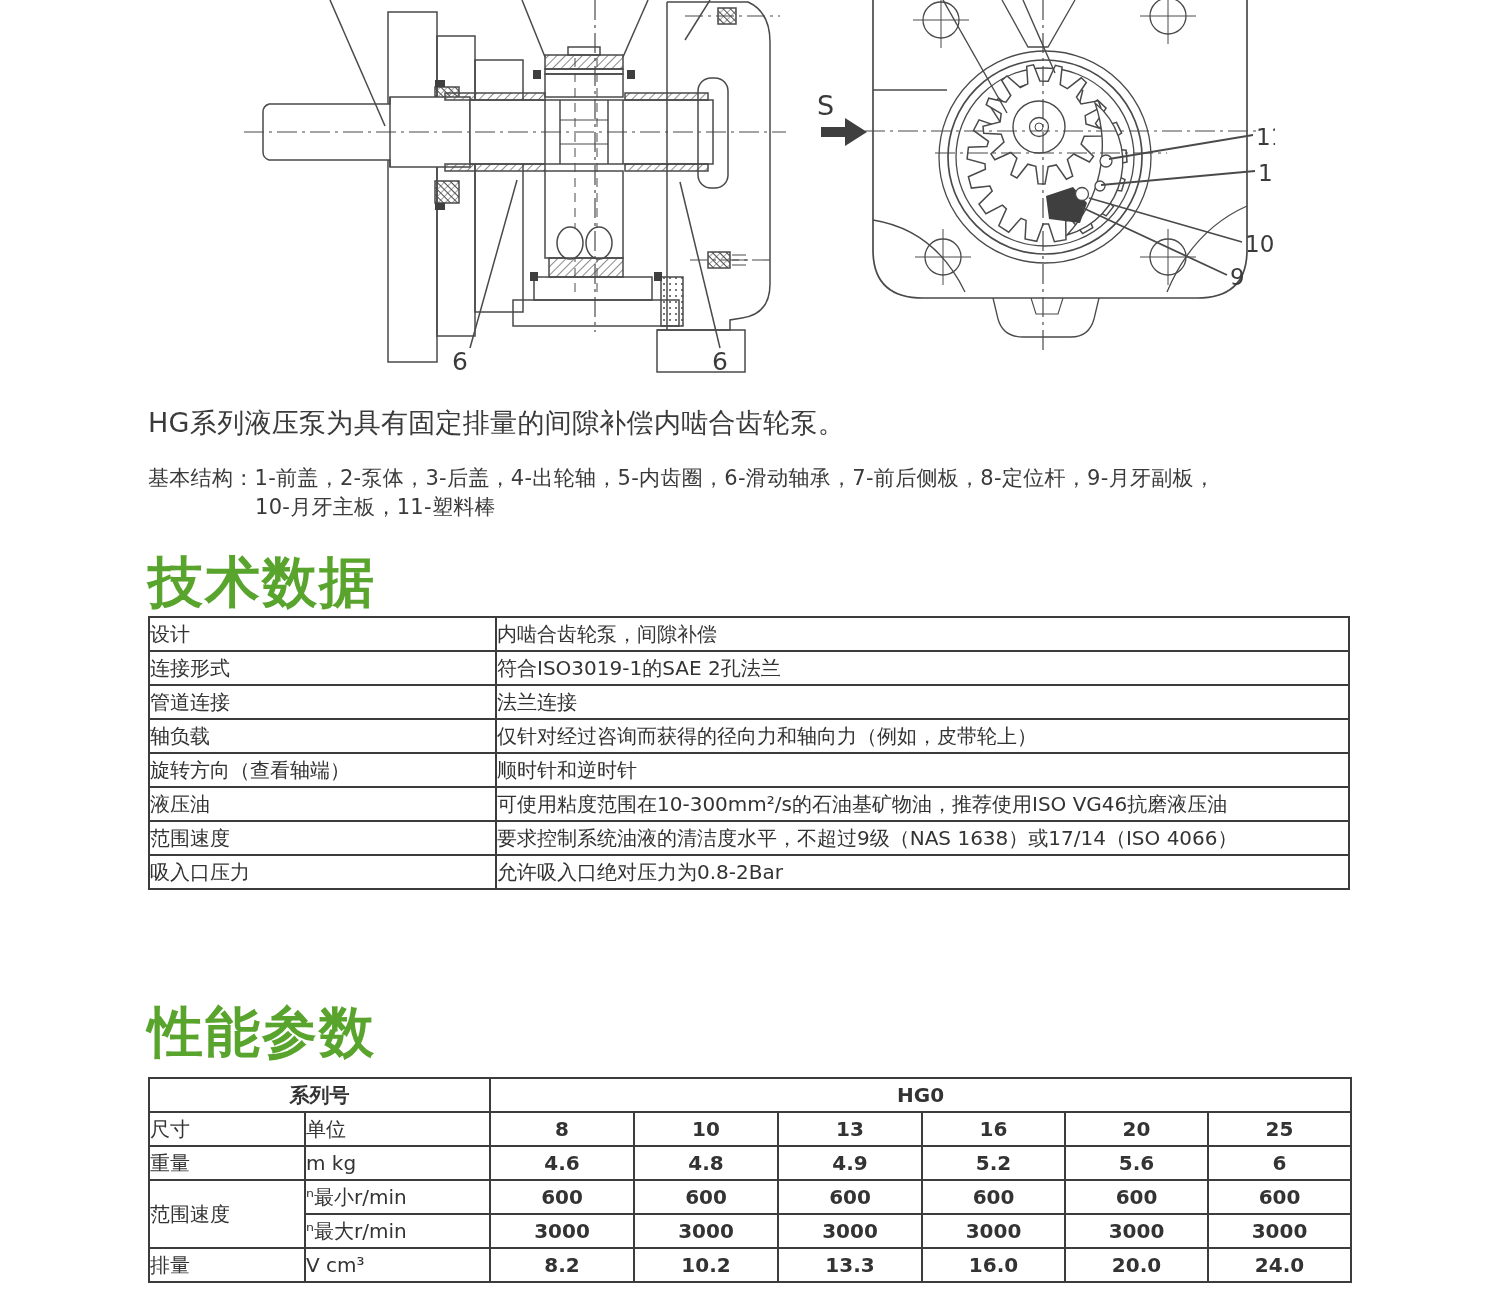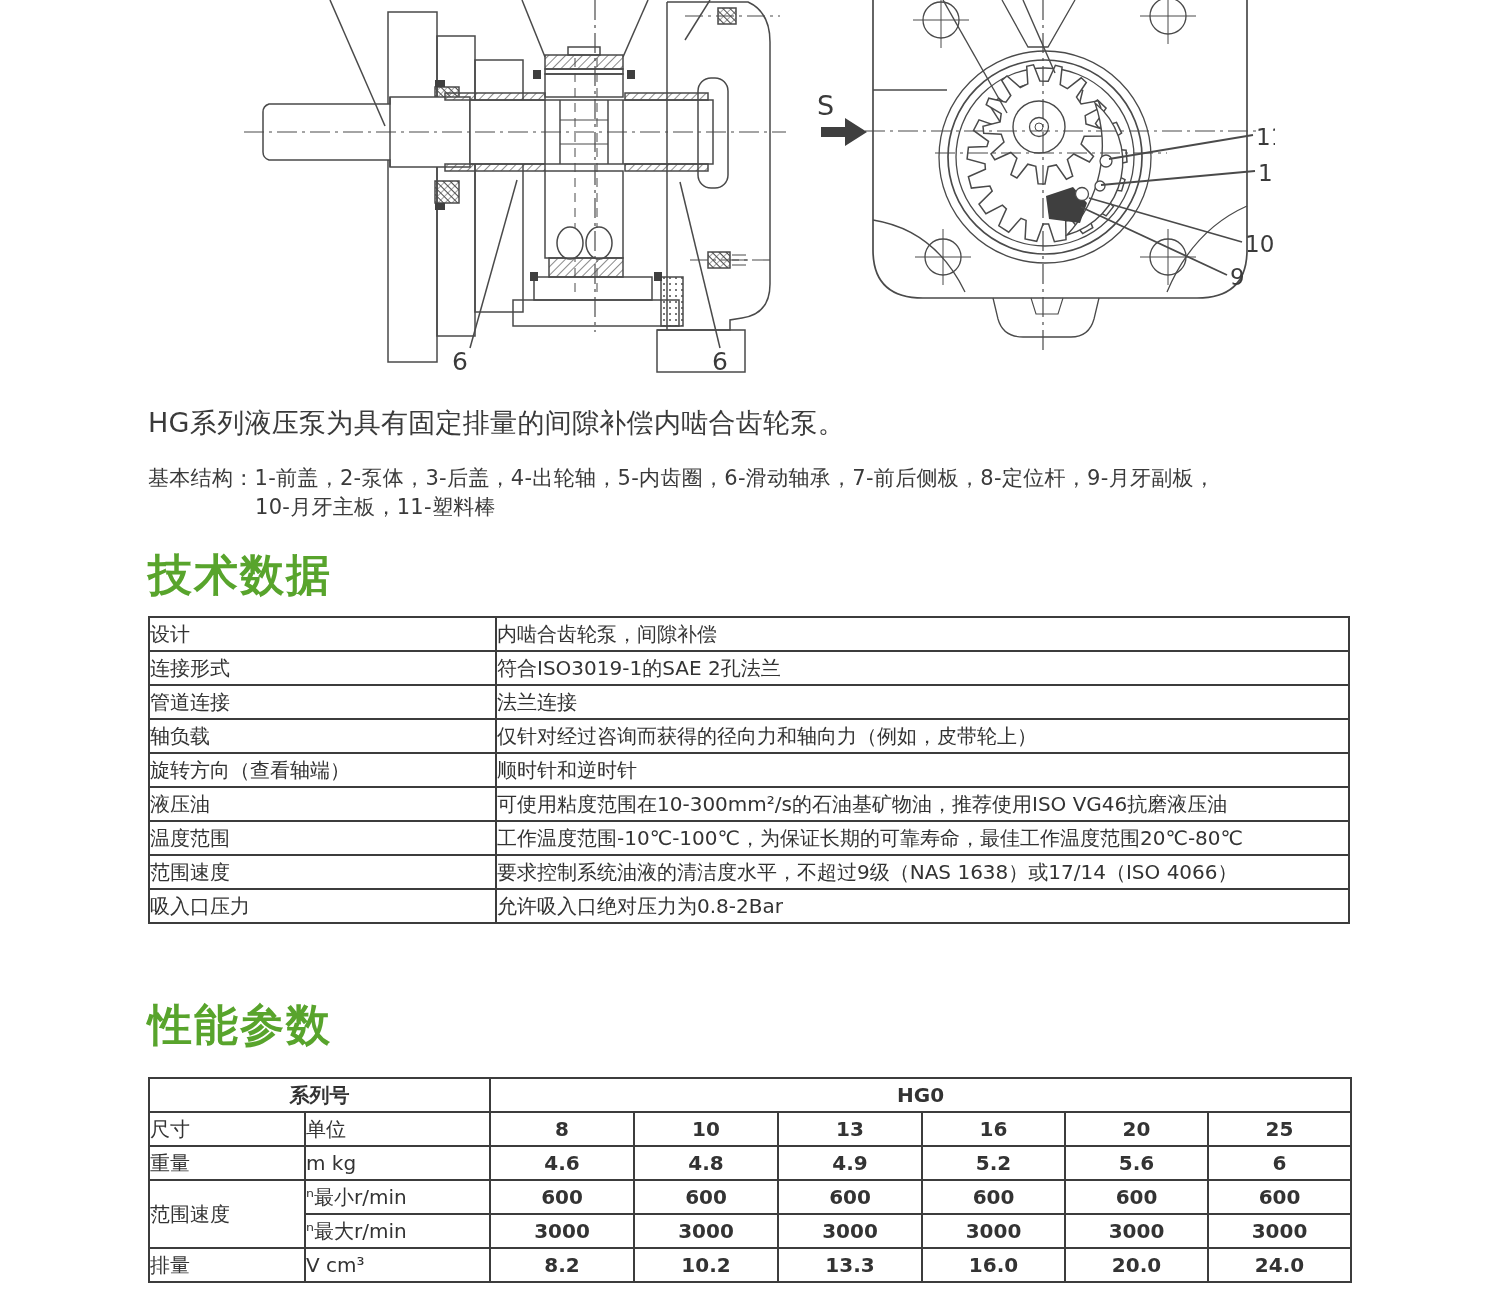--- a/index.html
+++ b/index.html
@@ -4,21 +4,21 @@
 <style>
   html,body{margin:0;padding:0;background:#ffffff;}
   .page{
     position:relative;width:1500px;height:1289px;background:#ffffff;overflow:hidden;
     font-family:"DejaVu Sans","Liberation Sans",sans-serif;color:#3a3a3a;
   }
   .draw{position:absolute;}
   .intro-line{position:absolute;font-size:27px;color:#3a3a3a;white-space:nowrap;letter-spacing:0.3px;}
   .struct-line{position:absolute;font-size:21px;color:#3a3a3a;white-space:nowrap;letter-spacing:0.3px;text-align:center;}
   .section-title{
-    position:absolute;left:148px;font-size:44px;font-weight:bold;color:#58a42c;
+    position:absolute;left:148px;font-size:55px;font-weight:bold;color:#58a42c;
     letter-spacing:2px;white-space:nowrap;
   }
   table.spec{
     position:absolute;left:148px;border-collapse:collapse;table-layout:fixed;
     width:1202px;font-size:20px;color:#333333;
   }
   table.spec td{
     border:2px solid #3c3c3c;height:32px;line-height:32px;
     white-space:nowrap;overflow:hidden;padding:0;
   }
@@ -225,24 +225,20 @@
       </tr>
       <tr>
         <td class="lbl">旋转方向（查看轴端）</td>
         <td class="val">顺时针和逆时针</td>
       </tr>
       <tr>
         <td class="lbl">液压油</td>
         <td class="val">可使用粘度范围在10-300mm²/s的石油基矿物油，推荐使用ISO VG46抗磨液压油</td>
       </tr>
       <tr>
-        <td class="lbl">温度范围</td>
-        <td class="val">工作温度范围-10℃-100℃，为保证长期的可靠寿命，最佳工作温度范围20℃-80℃</td>
-      </tr>
-      <tr>
         <td class="lbl">范围速度</td>
         <td class="val">要求控制系统油液的清洁度水平，不超过9级（NAS 1638）或17/14（ISO 4066）</td>
       </tr>
       <tr>
         <td class="lbl">吸入口压力</td>
         <td class="val">允许吸入口绝对压力为0.8-2Bar</td>
       </tr>
     </tbody>
   </table>
 

